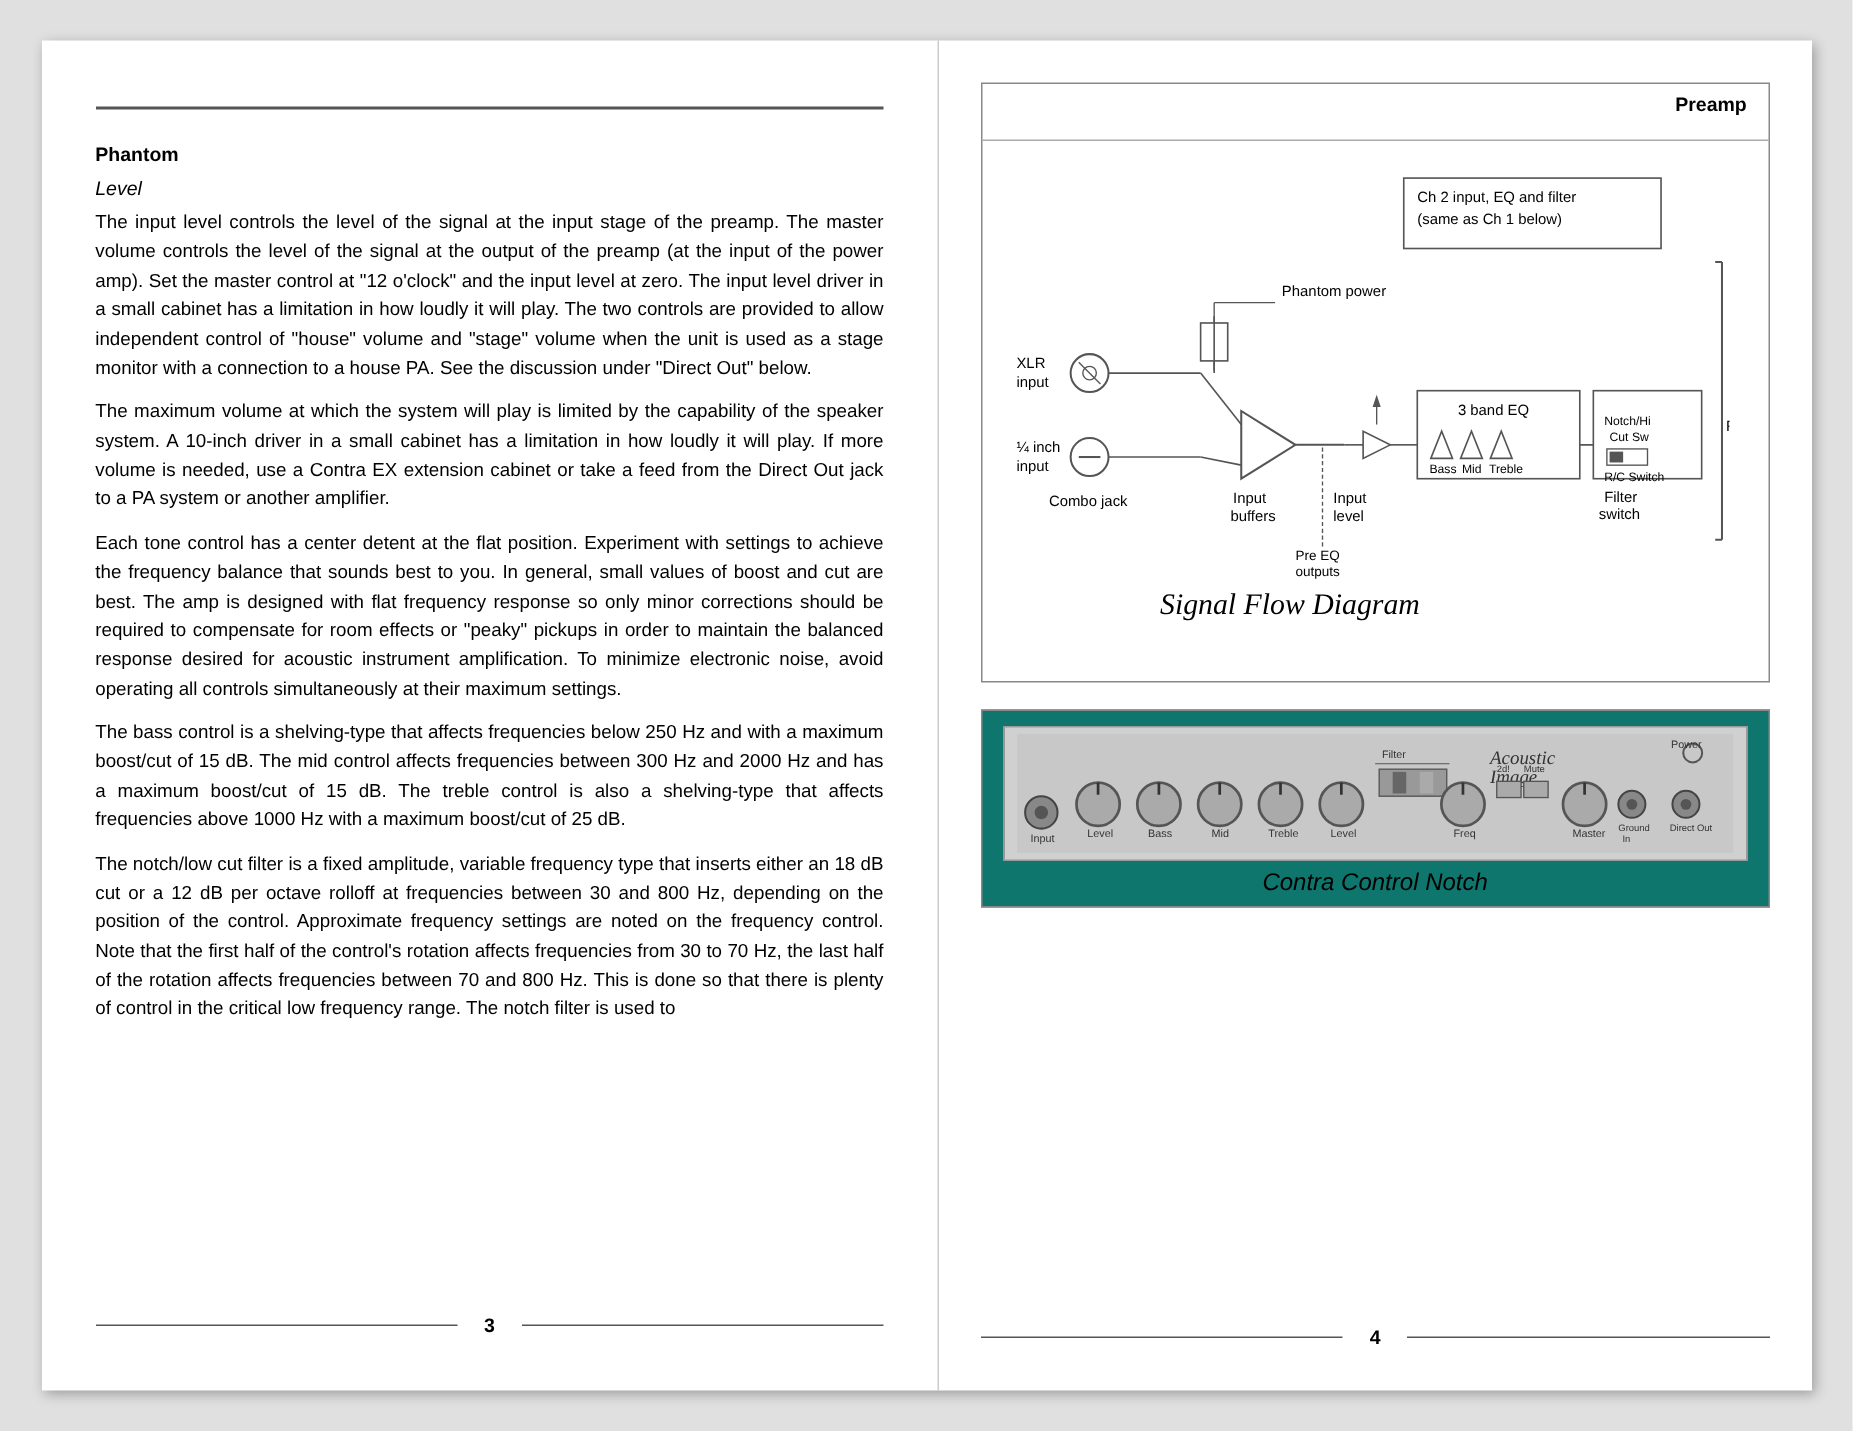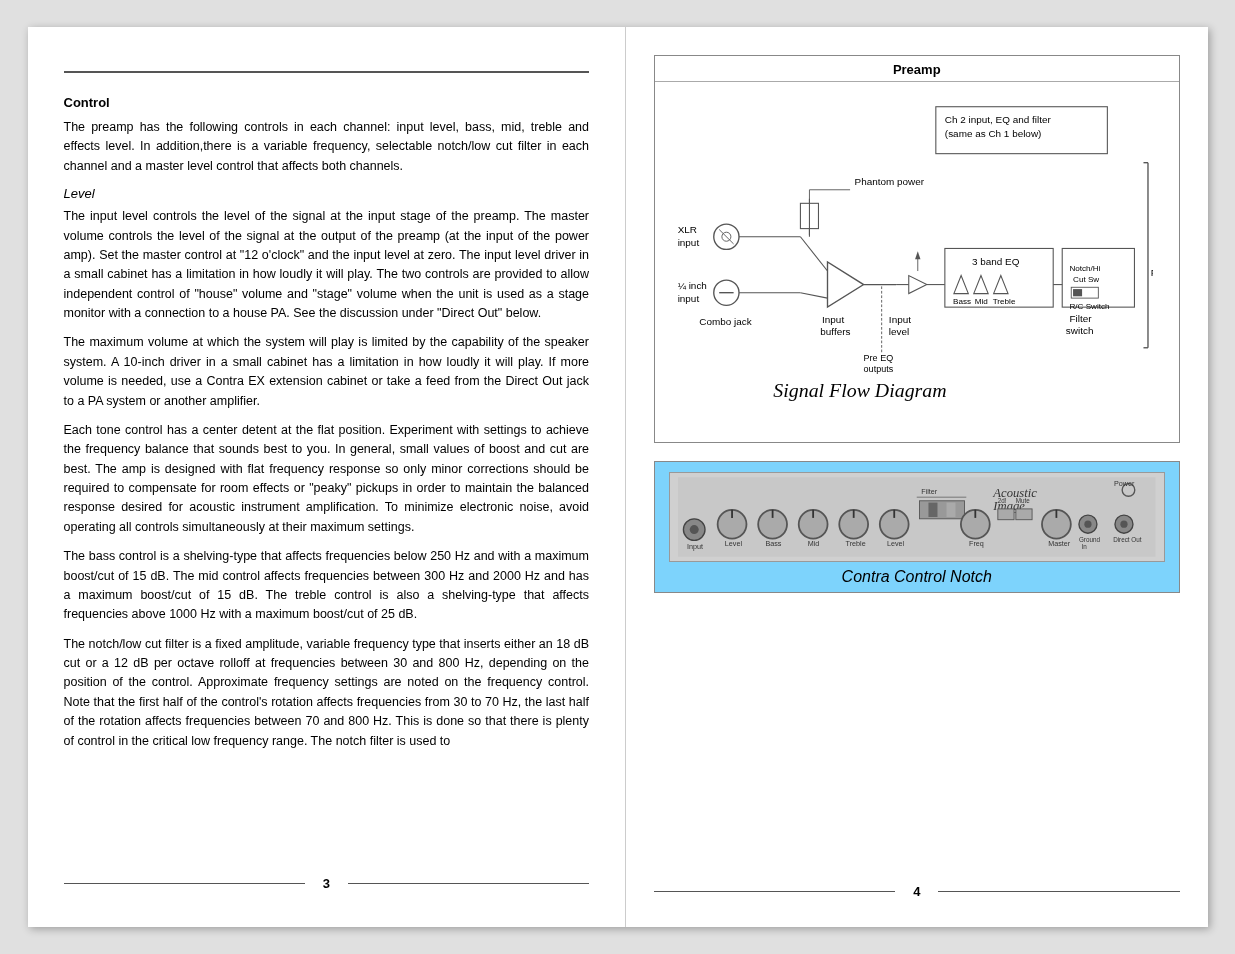--- a/index.html
+++ b/index.html
@@ -75,35 +75,35 @@
     
     .diagram-box {
       border: 1.5px solid #888;
       margin-bottom: 18px;
       position: relative;
       background: white;
     }
     .diagram-title {
       font-weight: bold;
       font-size: 13px;
-      text-align: center;
-      padding: 6px 14px 4px 14px;
+      text-align: right;
+      padding: 6px 14px 16px 14px;
       border-bottom: 1px solid #aaa;
     }
     .diagram-content {
       padding: 10px 26px 10px 10px;
       position: relative;
       height: 360px;
       overflow: hidden;
     }
     
     .control-panel-box {
       border: 1.5px solid #888;
       margin-bottom: 10px;
-      background: #7dd3fc;
+      background: #0f766e;
       position: relative;
     }
     .control-panel-inner {
       padding: 10px 14px 6px 14px;
       position: relative;
     }
     .contra-label {
       font-style: italic;
       font-size: 16px;
       text-align: center;
@@ -129,23 +129,22 @@
     }
   </style>
 </head>
 <body>
 
 <div class="spread">
 
   <div class="page-left">
     <div class="top-rule"></div>
 
-    <div class="section-heading">Control</div>
-
-    <p class="body-text">The preamp has the following controls in each channel: input level, bass, mid, treble and effects level.  In addition,there is a variable frequency, selectable notch/low cut  filter in each channel and  a master level control that affects both channels.</p>
+    <div class="section-heading">Phantom</div>
+
 
     <p class="italic-heading">Level</p>
 
     <p class="body-text">The input level controls the level of the signal at the input stage of the preamp. The master volume controls the level of the signal at the output of the preamp (at the input of the power amp).  Set the master control at "12 o'clock" and the input level at zero.  The input level driver in a small cabinet has a limitation in how loudly it will play.  The two controls are provided to allow independent control of "house" volume and "stage" volume when the unit is used as a stage monitor with a connection to a house PA. See the discussion under "Direct Out" below.</p>
 
     <p class="body-text">The maximum volume at which the system will play is limited by the capability of the speaker system.  A 10-inch driver in a small cabinet has a limitation in how loudly it will play. If more volume is needed, use a Contra EX extension cabinet or take a feed from the Direct Out jack to a PA system or another amplifier.</p>
 
 
     <p class="body-text">Each tone control has a center detent at the flat position.  Experiment with settings to achieve the frequency balance that sounds best to you.  In general, small values of boost and cut are best.  The amp is designed with flat frequency response so only minor corrections should be required to compensate for room effects or "peaky" pickups in order to maintain the balanced response desired for acoustic instrument amplification. To minimize electronic noise, avoid operating all controls simultaneously at their maximum settings.</p>
 

